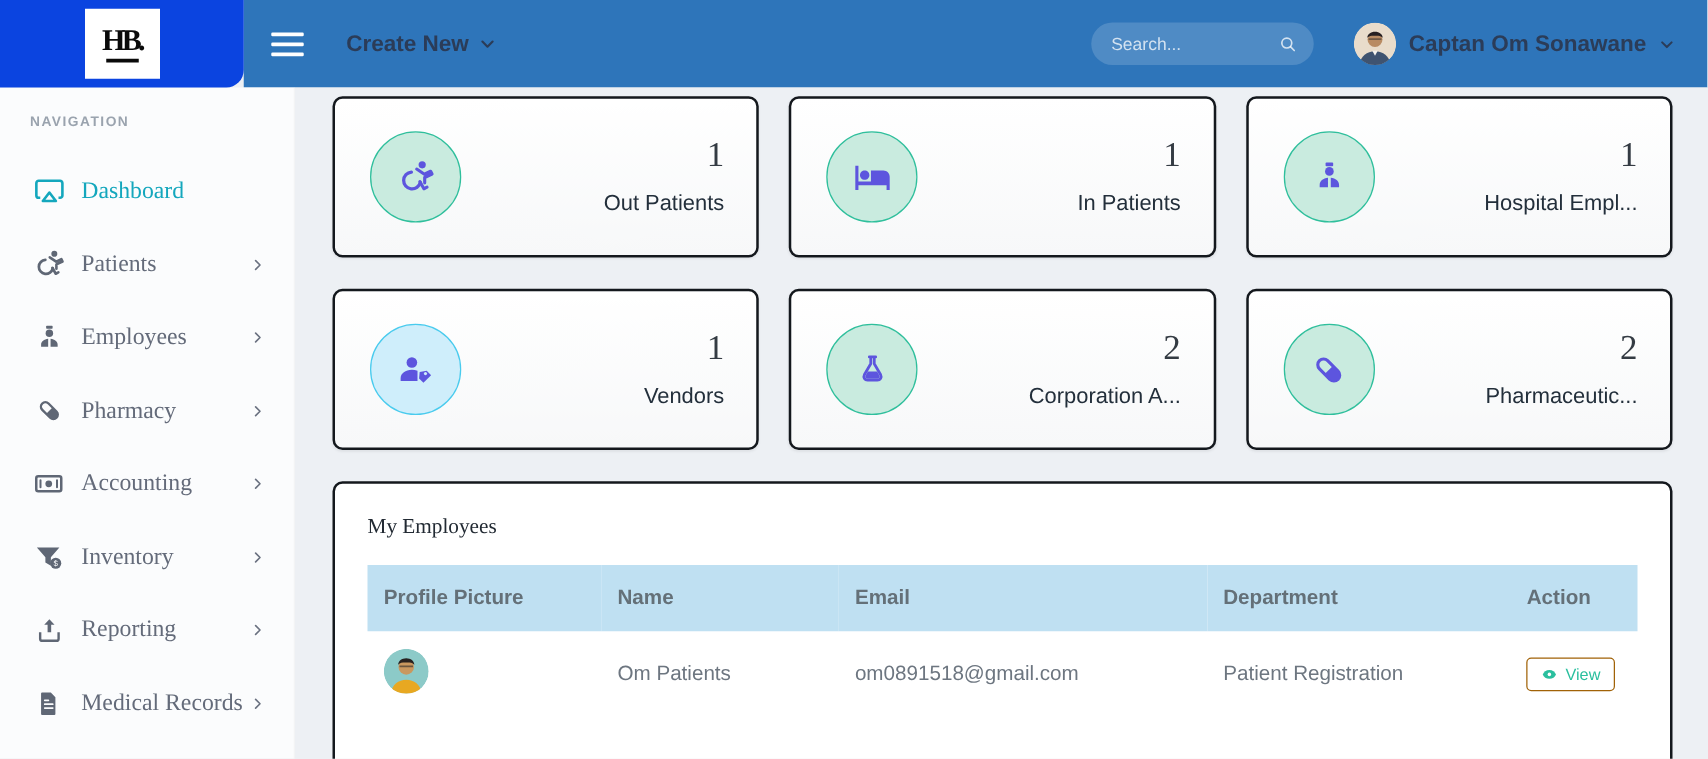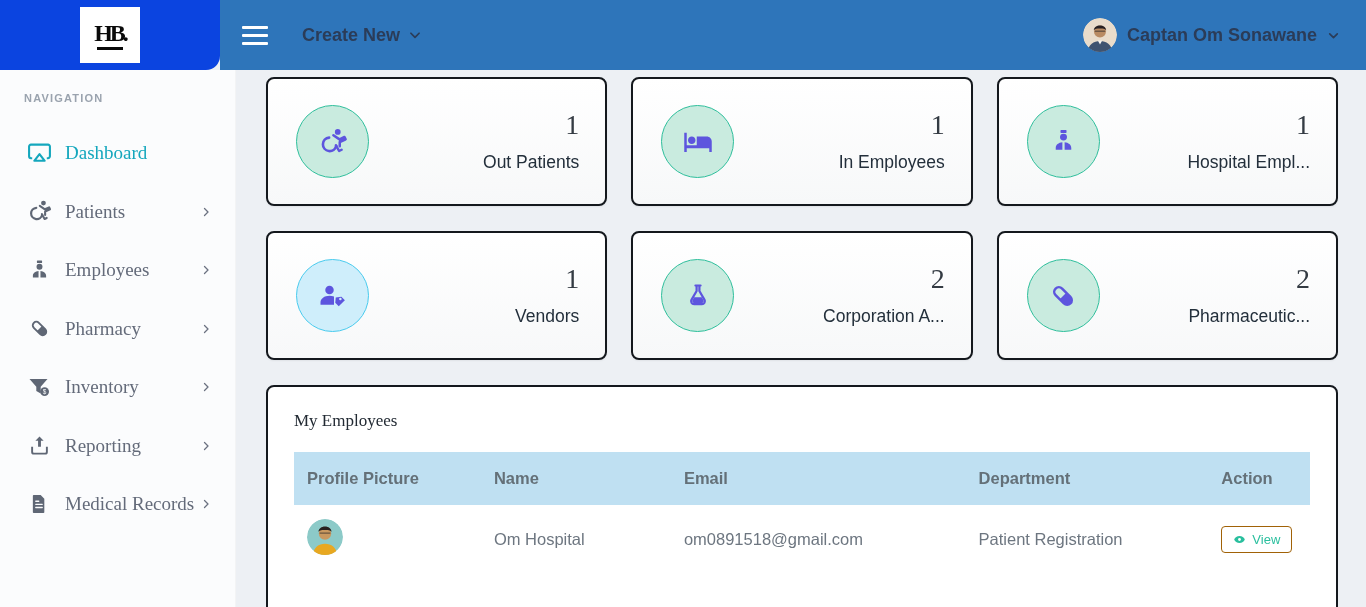--- a/index.html
+++ b/index.html
@@ -1,21 +1,21 @@
 <!DOCTYPE html>
 <html><head>
 <meta charset="utf-8">
 <style>
   * { margin:0; padding:0; box-sizing:border-box; }
   html,body { width:1366px; height:607px; overflow:hidden; background:#edf0f4;
               font-family:"Liberation Sans", sans-serif; }
 
   
   .topbar { display:flex; height:70px; width:100%; }
-  .logo-box { width:220px; height:70px; background:#0b44e0; border-radius:0 0 14px 0;
+  .logo-box { width:195px; height:70px; background:#0b44e0; border-radius:0 0 14px 0;
               display:flex; align-items:center; justify-content:center; flex:none; z-index:3; }
   .logo-tile { width:60px; height:56px; background:#ffffff; display:flex; flex-direction:column;
                align-items:center; justify-content:center; }
   .logo-mark { font-family:"Liberation Serif", serif; font-weight:bold; font-size:24px;
                letter-spacing:-3px; color:#0a0a0a; line-height:1; }
   .logo-bar { width:26px; height:3px; background:#0a0a0a; margin-top:2px; }
   .navbar { flex:1; background:#2e75ba; display:flex; align-items:center; padding:0 26px 0 22px; }
   .hamburger { width:26px; height:19px; display:flex; flex-direction:column; justify-content:space-between; cursor:pointer; }
   .hamburger span { display:block; height:3px; background:#ffffff; border-radius:1px; }
   .create-new { margin-left:34px; display:flex; align-items:center; gap:8px;
@@ -92,20 +92,29 @@
     </div>
     <div class="create-new">
       <span>Create New</span>
       <span class="chev-down">
         <svg width="14" height="14" viewBox="0 0 24 24">
             <path d="M5 9l7 7 7-7" fill="none" stroke="currentColor" stroke-width="3" stroke-linecap="round" stroke-linejoin="round"></path>
           </svg>
       </span>
     </div>
     <div class="nav-spacer"></div>
+    <div class="search-pill">
+      <input type="text" placeholder="Search..." style="">
+      <span class="search-icon">
+        <svg width="17" height="17" viewBox="0 0 24 24">
+            <circle cx="10.5" cy="10.5" r="5.6" fill="none" stroke="currentColor" stroke-width="1.9"></circle>
+            <path d="M14.9 14.9l4 4" stroke="currentColor" stroke-width="1.9" stroke-linecap="round"></path>
+          </svg>
+      </span>
+    </div>
     <div class="user-chip">
       <span class="avatar-sm">
         <svg width="34" height="34" viewBox="0 0 34 34">
             <circle cx="17" cy="17" r="17" fill="#e9dccb"></circle>
             <circle cx="17" cy="13.5" r="6" fill="#b98b63"></circle>
             <path d="M17 7.4c-3.4 0-6 2-6.2 4.8 1.8-1.8 4-1.6 6.2-1.6s4.4-.2 6.2 1.6C23 9.4 20.4 7.4 17 7.4z" fill="#272022"></path>
             <path d="M11.8 12.6h10.4v1.4h-10.4z" fill="#33302e" opacity="0.55"></path>
             <path d="M4.5 34c.9-7.2 6.1-11 12.5-11s11.6 3.8 12.5 11z" fill="#3f5370"></path>
             <path d="M14.8 22.5h4.4l-2.2 4z" fill="#f5f2ee"></path>
           </svg>
@@ -177,20 +186,35 @@
         <span class="nlabel">Pharmacy</span>
         <span class="nchev">
             <svg width="12" height="12" viewBox="0 0 24 24">
               <path d="M9 5l7 7-7 7" fill="none" stroke="currentColor" stroke-width="2.6" stroke-linecap="round" stroke-linejoin="round"></path>
             </svg>
           </span>
       </li>
       <li class="nav-item">
         <span class="nicon">
           <svg width="24" height="24" viewBox="0 0 24 24">
+              <rect x="2" y="6" width="20" height="12" rx="1.6" fill="none" stroke="currentColor" stroke-width="2"></rect>
+              <circle cx="12" cy="12" r="2.7" fill="currentColor"></circle>
+              <path d="M5.4 9.2v5.6M18.6 9.2v5.6" stroke="currentColor" stroke-width="1.6" stroke-linecap="round"></path>
+            </svg>
+        </span>
+        <span class="nlabel">Accounting</span>
+        <span class="nchev">
+            <svg width="12" height="12" viewBox="0 0 24 24">
+              <path d="M9 5l7 7-7 7" fill="none" stroke="currentColor" stroke-width="2.6" stroke-linecap="round" stroke-linejoin="round"></path>
+            </svg>
+          </span>
+      </li>
+      <li class="nav-item">
+        <span class="nicon">
+          <svg width="24" height="24" viewBox="0 0 24 24">
               <path d="M2.5 4h18l-6.8 7.7v6.8l-4.4-2.6v-4.2z" fill="currentColor"></path>
               <circle cx="17.6" cy="16.6" r="4.4" fill="currentColor"></circle>
               <text x="17.6" y="18.8" font-size="6.4" fill="#fbfcfd" text-anchor="middle" font-family="Liberation Sans, sans-serif">$</text>
             </svg>
         </span>
         <span class="nlabel">Inventory</span>
         <span class="nchev">
             <svg width="12" height="12" viewBox="0 0 24 24">
               <path d="M9 5l7 7-7 7" fill="none" stroke="currentColor" stroke-width="2.6" stroke-linecap="round" stroke-linejoin="round"></path>
             </svg>
@@ -251,21 +275,21 @@
       <div class="stat-card">
         <div class="circle mint">
           <span class="cicon">
             <svg width="30" height="30" viewBox="0 0 24 24">
                 <path d="M7 13.5c1.66 0 3-1.34 3-3s-1.34-3-3-3-3 1.34-3 3 1.34 3 3 3zm12-6h-8v7H3V4.5H1V20h2v-3h18v3h2v-8.5c0-2.21-1.79-4-4-4z" fill="currentColor"></path>
               </svg>
           </span>
         </div>
         <div class="stat-right">
           <div class="stat-value">1</div>
-          <div class="stat-label">In Employees</div>
+          <div class="stat-label">In Patients</div>
         </div>
       </div>
 
       <div class="stat-card">
         <div class="circle mint">
           <span class="cicon">
             <svg width="27" height="27" viewBox="0 0 24 24">
                 <rect x="9.3" y="1.8" width="5.4" height="2.6" rx="0.6" fill="currentColor"></rect>
                 <circle cx="12" cy="8.1" r="3.1" fill="currentColor"></circle>
                 <path d="M11 12.7c-3.4.3-5.9 2.3-5.9 5v1.6h5.9zM13 12.7c3.4.3 5.9 2.3 5.9 5v1.6H13z" fill="currentColor"></path>
@@ -354,21 +378,21 @@
               <span class="avatar-row" style="display:inline-block">
                 <svg width="36" height="36" viewBox="0 0 36 36">
                     <circle cx="18" cy="18" r="18" fill="#8ccac8"></circle>
                     <circle cx="18" cy="14.5" r="6.2" fill="#c9985f"></circle>
                     <path d="M18 7.6c-3.6 0-6.4 2.2-6.5 5.2 1.9-2 4.2-1.8 6.5-1.8s4.6-.2 6.5 1.8c-.1-3-2.9-5.2-6.5-5.2z" fill="#27211f"></path>
                     <path d="M12.6 13.4h10.8v1.3H12.6z" fill="#2d2a28" opacity="0.6"></path>
                     <path d="M5.6 36c.9-7.4 6.2-11.3 12.4-11.3s11.5 3.9 12.4 11.3z" fill="#e8a821"></path>
                   </svg>
               </span>
             </td>
-            <td>Om Hospital</td>
+            <td>Om Patients</td>
             <td>om0891518@gmail.com</td>
             <td>Patient Registration</td>
             <td>
               <button class="view-btn">
                 <span style="display:inline-flex">
                   <svg width="13" height="13" viewBox="0 0 24 24">
                       <path d="M12 5.5C7.3 5.5 3.7 8.2 2.2 12c1.5 3.8 5.1 6.5 9.8 6.5s8.3-2.7 9.8-6.5C20.3 8.2 16.7 5.5 12 5.5z" fill="currentColor"></path>
                       <circle cx="12" cy="12" r="2.6" fill="#ffffff"></circle>
                     </svg>
                 </span>

